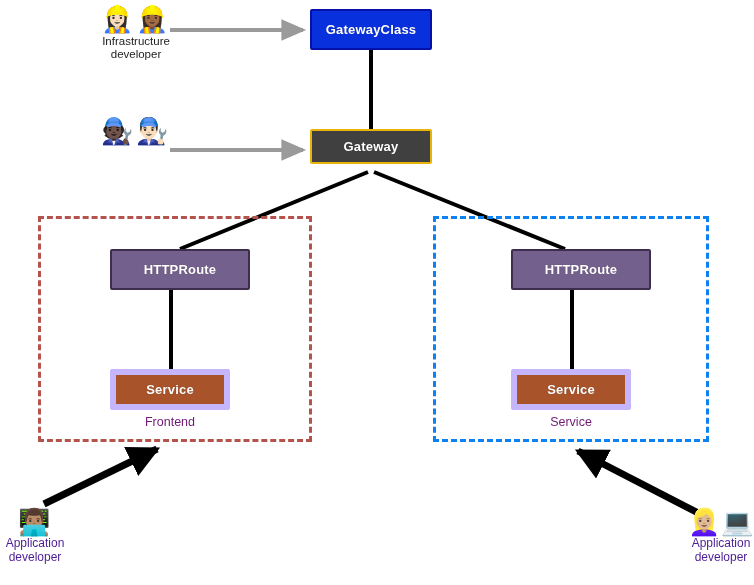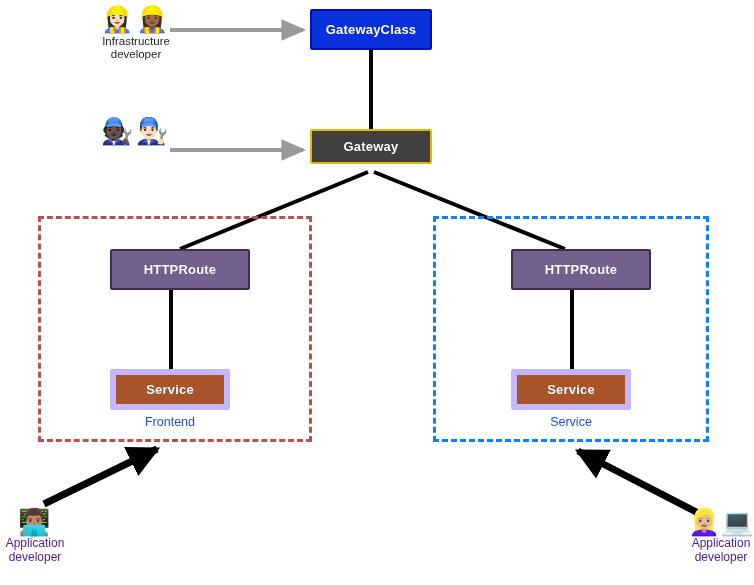--- a/index.html
+++ b/index.html
@@ -58,21 +58,21 @@
     left:38px;top:216px;width:274px;height:226px;
     border:3px dashed #b4534c;
   }
   .nsbox.backend{
     left:433px;top:216px;width:276px;height:226px;
     border:3px dashed #0d80f2;
   }
   .nslabel{
     position:absolute;
     font-size:12.5px;
-    color:#1d4ed8;
+    color:#701a75;
     white-space:nowrap;
     text-align:center;
   }
   .nslabel.frontend{left:110px;top:415px;width:120px;}
   .nslabel.backend{left:511px;top:415px;width:120px;}
 
   
   .persona{position:absolute;text-align:center;}
   .persona .glyphs{
     font-size:26px;line-height:30px;

